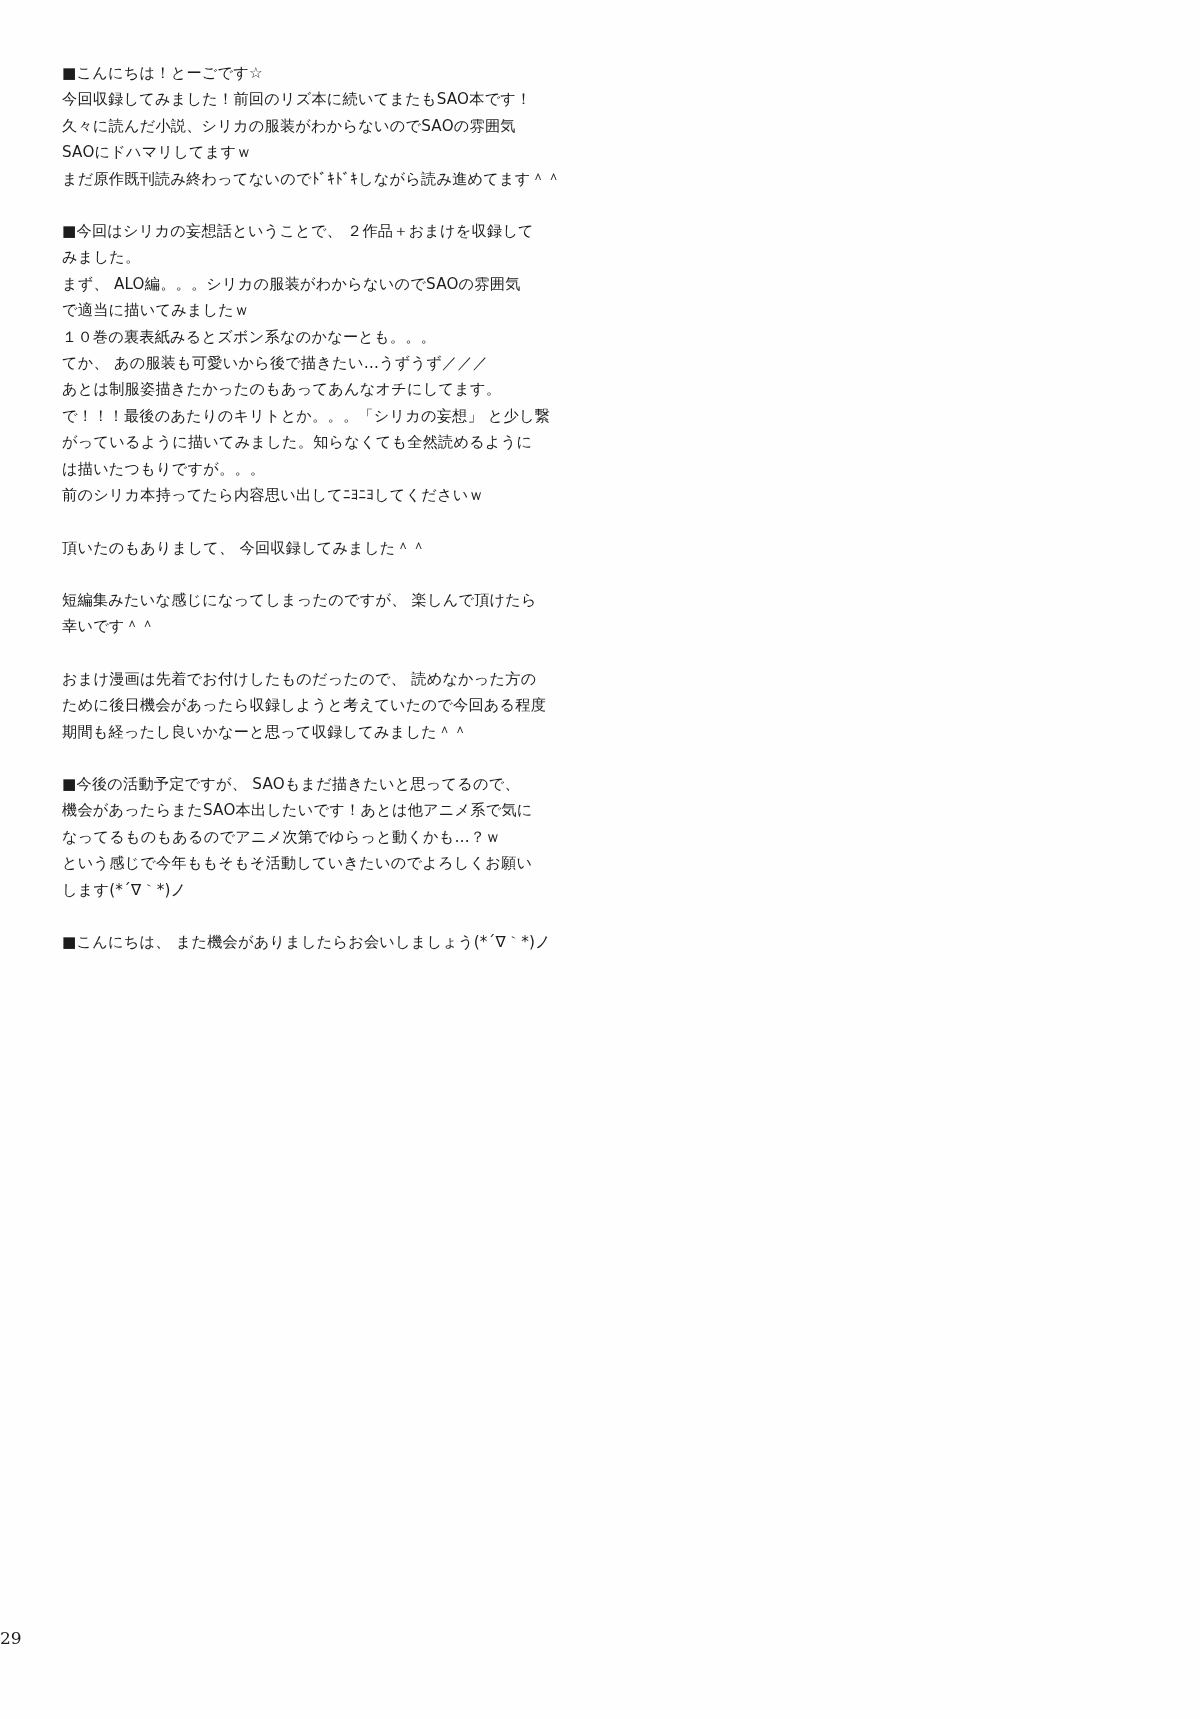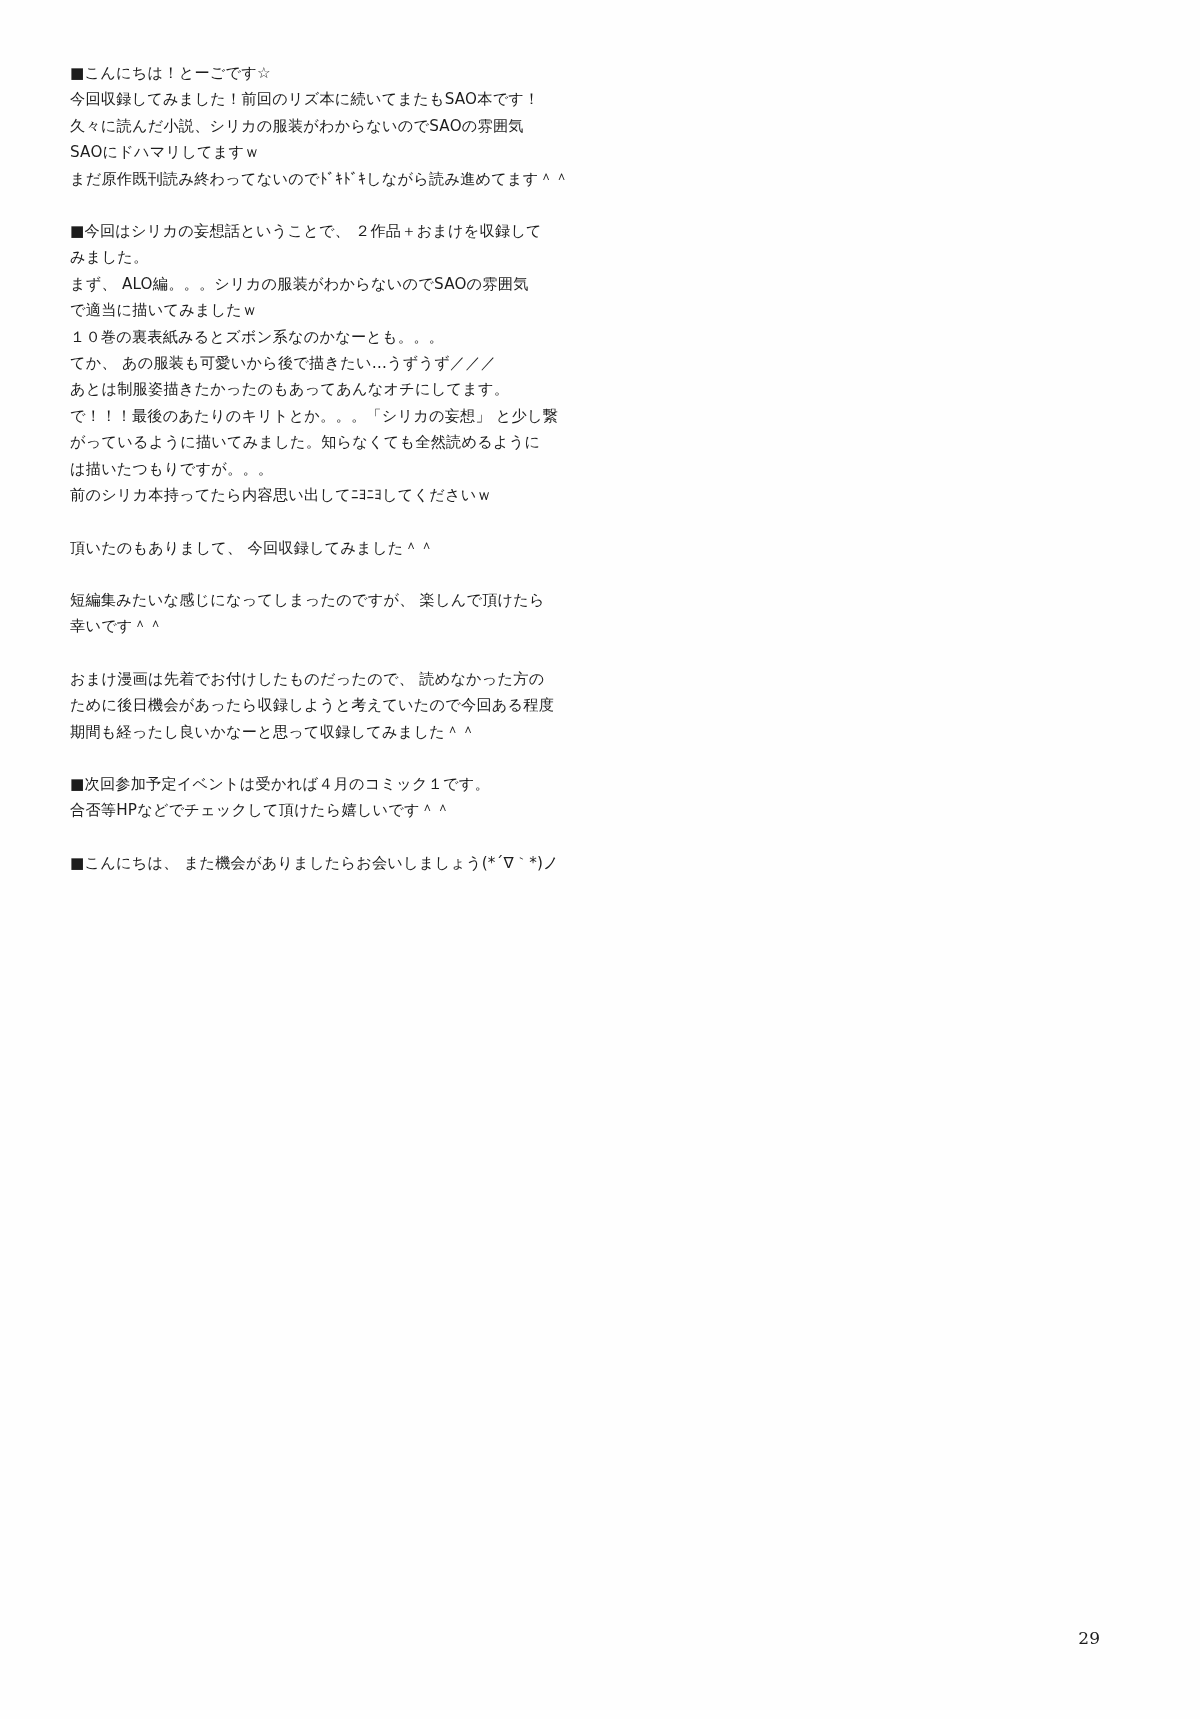--- a/index.html
+++ b/index.html
@@ -23,35 +23,35 @@
     height: 1719px;
     background: #fefefe;
   }
   .afterword {
     position: absolute;
     left: 62px;
     top: 60px;
     width: 560px;
   }
   .block {
-    margin: 0 0 26px 8px;
+    margin: 0 0 26px 0;
   }
   .line {
     font-size: 15.2px;
     line-height: 26.4px;
     letter-spacing: 0.2px;
     white-space: pre;
     color: #1c1c1c;
   }
   .page-number {
     position: absolute;
     left: 0;
     top: 1628px;
     width: 1100px;
-    text-align: right;
+    text-align: left;
     font-size: 17px;
     color: #1c1c1c;
     font-family: "DejaVu Serif", "Liberation Serif", serif;
   }
 </style>
 </head>
 <body>
 
 <div class="page">
 
@@ -87,25 +87,28 @@
       <div class="line">短編集みたいな感じになってしまったのですが、 楽しんで頂けたら</div>
       <div class="line">幸いです＾＾</div>
     </div>
 
     <div class="block">
       <div class="line">おまけ漫画は先着でお付けしたものだったので、 読めなかった方の</div>
       <div class="line">ために後日機会があったら収録しようと考えていたので今回ある程度</div>
       <div class="line">期間も経ったし良いかなーと思って収録してみました＾＾</div>
     </div>
 
+    <div class="block">
+      <div class="line">■今後の活動予定ですが、 SAOもまだ描きたいと思ってるので、</div>
+      <div class="line">機会があったらまたSAO本出したいです！あとは他アニメ系で気に</div>
+      <div class="line">なってるものもあるのでアニメ次第でゆらっと動くかも…？ｗ</div>
+      <div class="line">という感じで今年ももそもそ活動していきたいのでよろしくお願い</div>
+      <div class="line">します(*´∇｀*)ノ</div>
+    </div>
 
-    <div class="block">
-      <div class="line">■次回参加予定イベントは受かれば４月のコミック１です。</div>
-      <div class="line">合否等HPなどでチェックして頂けたら嬉しいです＾＾</div>
-    </div>
 
     <div class="block">
       <div class="line">■こんにちは、 また機会がありましたらお会いしましょう(*´∇｀*)ノ</div>
     </div>
 
   </div>
 
   <div class="page-number">29</div>
 
 </div>

